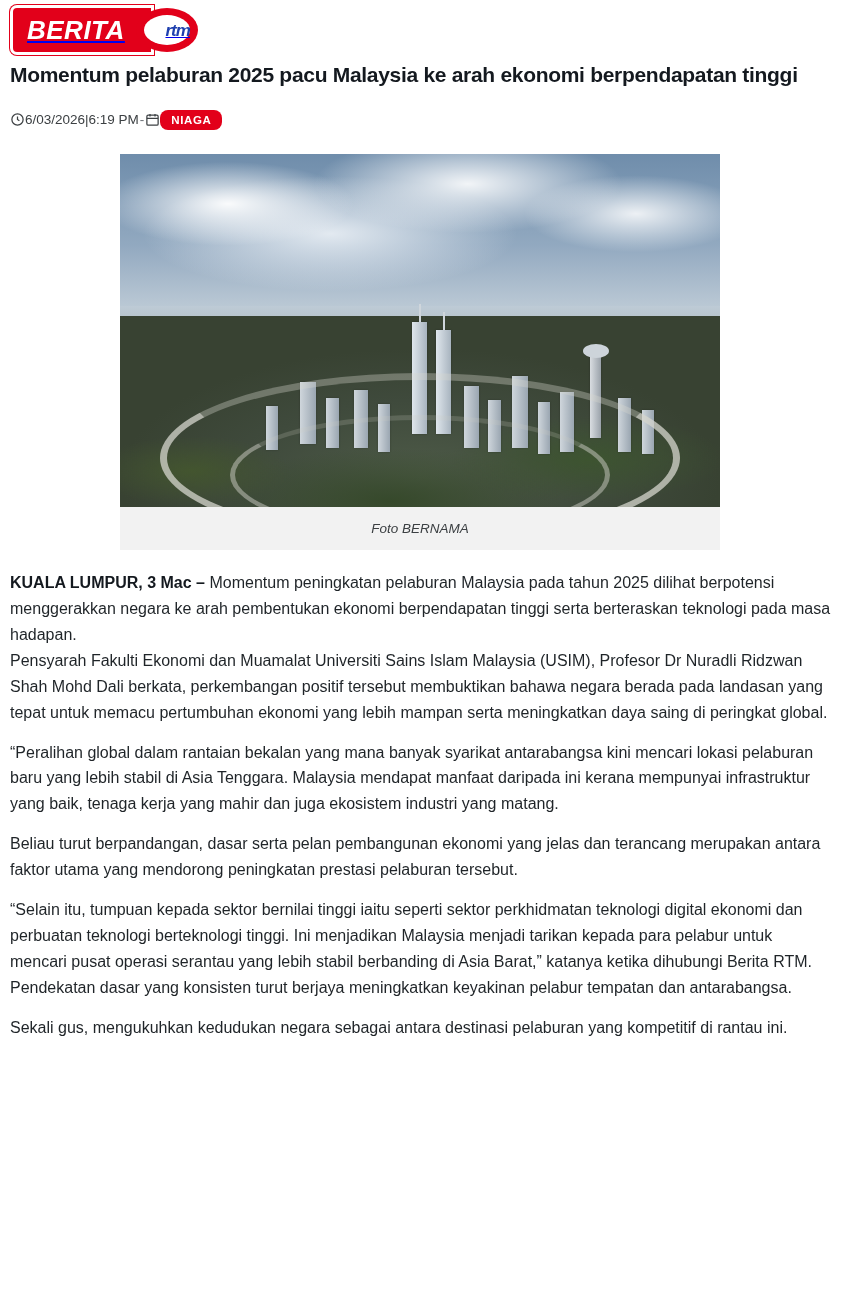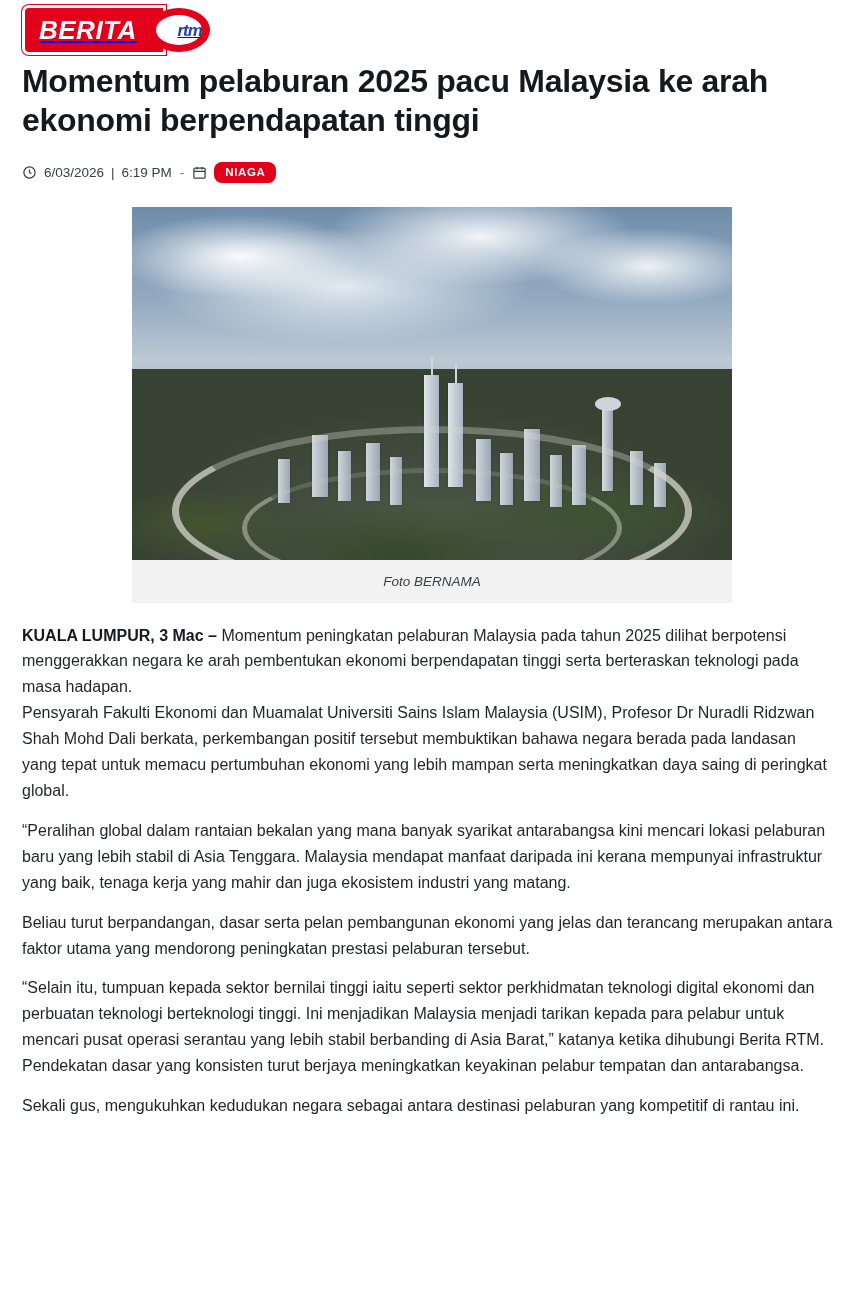--- a/index.html
+++ b/index.html
@@ -9,21 +9,21 @@
     background: #ffffff;
   }
   body {
     width: 843px;
     min-height: 1302px;
     font-family: "Liberation Sans", sans-serif;
     color: #1c1c1c;
   }
   .page {
     width: 843px;
-    padding: 6px 10px 0 22px;
+    padding: 6px 10px 0 10px;
   }
 
   
   .logo-bar {
     display: flex;
     align-items: center;
     padding: 2px 0 6px 0;
   }
   .logo {
     position: relative;
@@ -71,34 +71,33 @@
     color: #1e3fae;
     font-weight: bold;
     font-style: italic;
     font-size: 17px;
     line-height: 1;
     letter-spacing: -1px;
   }
 
   
   .headline {
-    font-size: 32px;
+    font-size: 21px;
     font-weight: bold;
     line-height: 1.22;
     letter-spacing: -0.3px;
     color: #14191f;
     margin: 4px 0 0 0;
     max-width: 800px;
   }
 
   
   .meta {
     display: flex;
     align-items: center;
-    gap: 7px;
     margin: 22px 0 0 0;
     font-size: 13.5px;
     color: #3c4043;
   }
   .meta-icon {
     display: inline-flex;
     align-items: center;
     justify-content: center;
     width: 15px;
     height: 15px;

